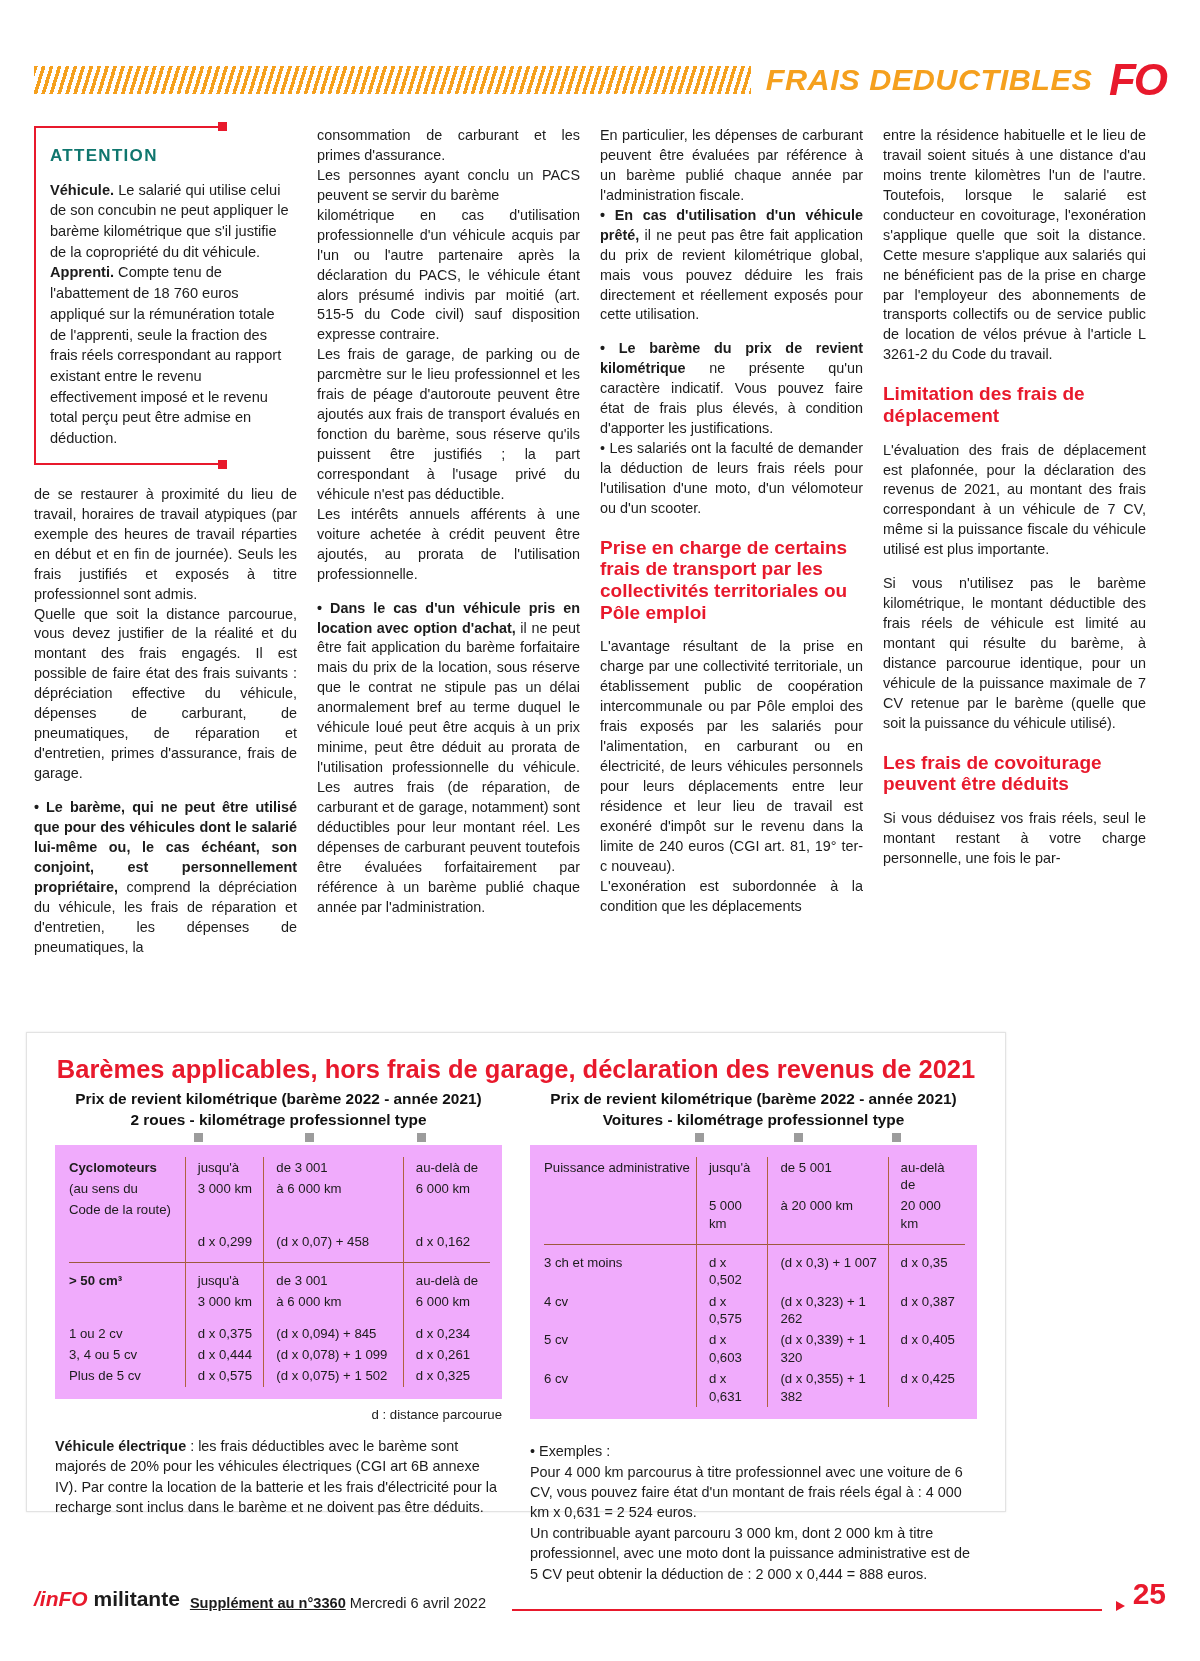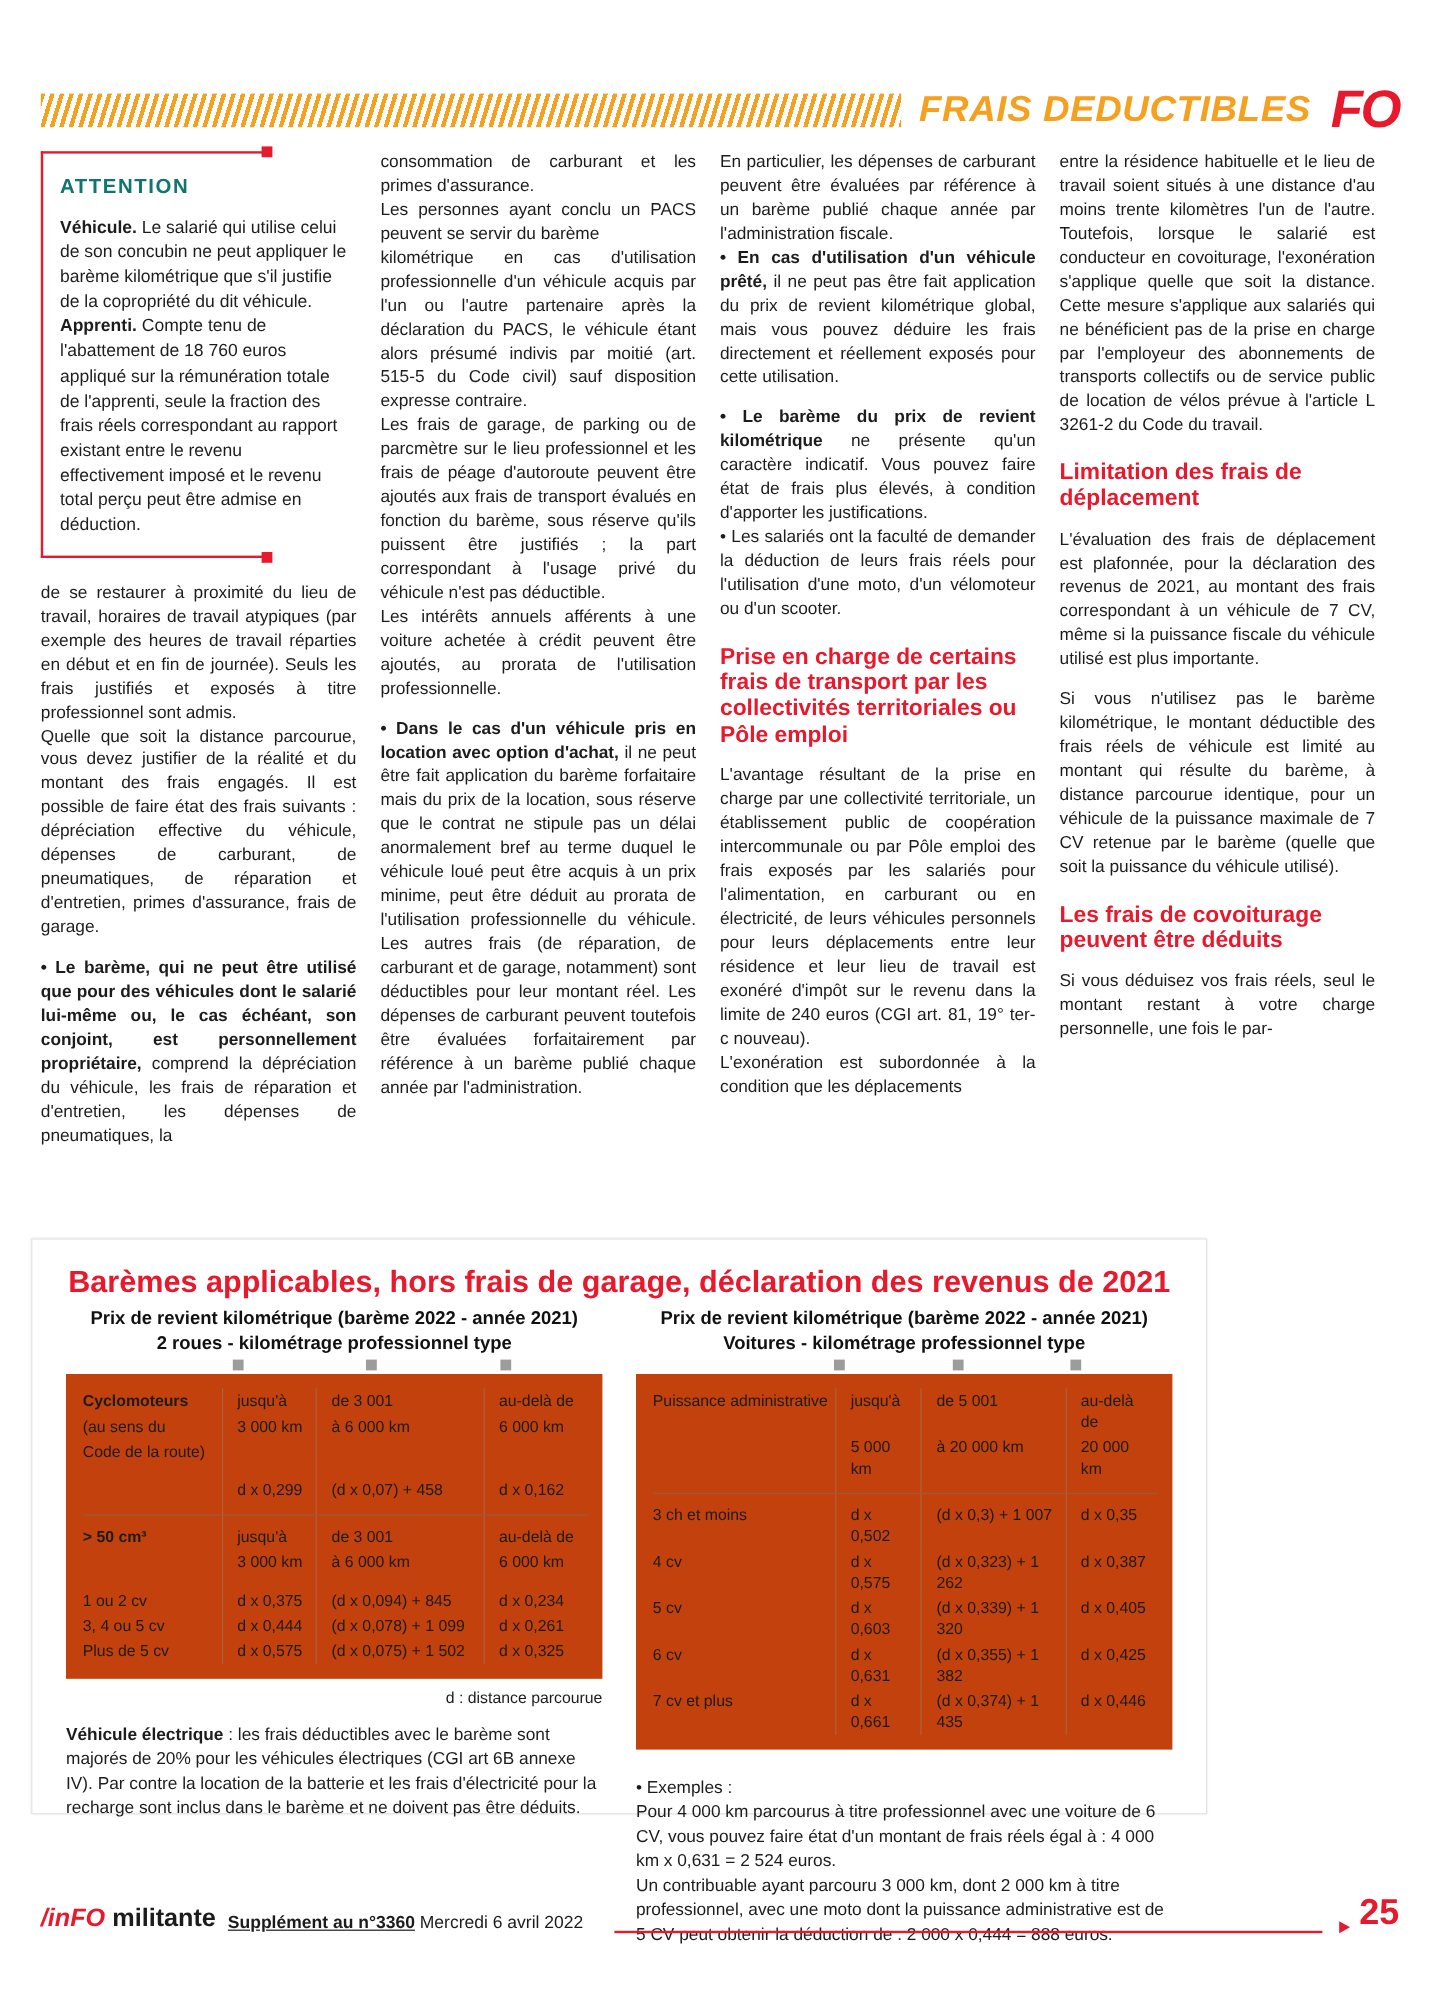--- a/index.html
+++ b/index.html
@@ -13,21 +13,21 @@
     position: relative;
     width: 1200px;
     height: 1661px;
     background: #fff;
     overflow: hidden;
   }
 
   
   .header {
     position: absolute;
-    top: 64px; left: 34px; right: 34px;
+    top: 52px; left: 34px; right: 34px;
     height: 56px;
     display: flex;
     align-items: center;
   }
   .hatch {
     flex: 1 1 auto;
     height: 28px;
     margin-right: 18px;
     background: repeating-linear-gradient(
       107deg,
@@ -154,21 +154,21 @@
     text-align: center;
     font-size: 15.4px;
     font-weight: bold;
     line-height: 1.38;
     color: #111;
     margin-bottom: 14px;
   }
 
   .grid {
     position: relative;
-    background: #c2410c;
+    background: #f0abfc;
     padding: 12px 12px 12px 14px;
   }
   .tick {
     position: absolute;
     top: -12px;
     width: 9px; height: 9px;
     background: #9c9c9c;
   }
   table.bar {
     width: 100%;
@@ -450,26 +450,20 @@
               <td class="vl">d x 0,603</td>
               <td class="vl">(d x 0,339) + 1 320</td>
               <td class="vl">d x 0,405</td>
             </tr>
             <tr>
               <td class="lbl">6 cv</td>
               <td class="vl">d x 0,631</td>
               <td class="vl">(d x 0,355) + 1 382</td>
               <td class="vl">d x 0,425</td>
             </tr>
-            <tr>
-              <td class="lbl">7 cv et plus</td>
-              <td class="vl">d x 0,661</td>
-              <td class="vl">(d x 0,374) + 1 435</td>
-              <td class="vl">d x 0,446</td>
-            </tr>
           </tbody>
             </table>
         </div>
         <div class="examples">
           <div>• Exemples :</div>
           <div>Pour 4 000 km parcourus à titre professionnel avec une voiture de 6 CV, vous pouvez faire état d'un montant de frais réels égal à : 4 000 km x 0,631 = 2 524 euros.</div>
           <div>Un contribuable ayant parcouru 3 000 km, dont 2 000 km à titre professionnel, avec une moto dont la puissance administrative est de 5 CV peut obtenir la déduction de : 2 000 x 0,444 = 888 euros.</div>
         </div>
       </div>
     </div>

